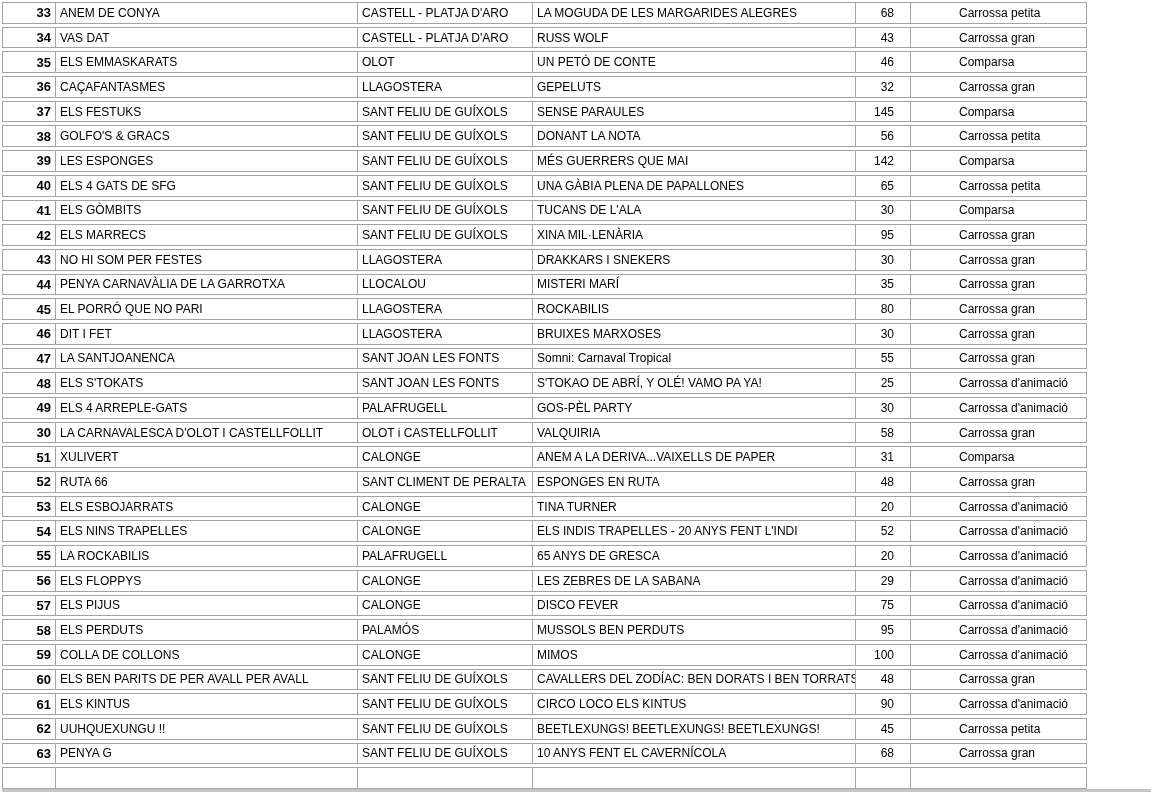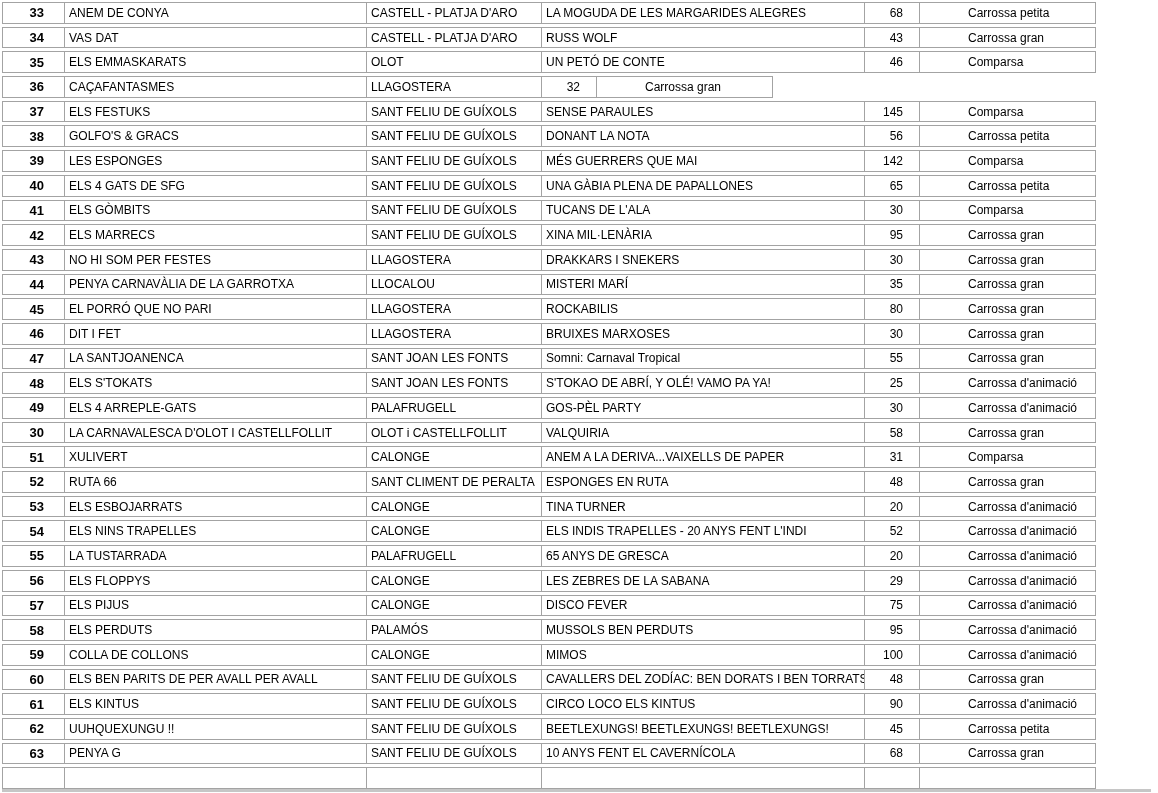--- a/index.html
+++ b/index.html
@@ -39,25 +39,25 @@
     display: flex;
     align-items: center;
     font-size: 12px;
     line-height: 1;
     color: #000000;
     white-space: nowrap;
     overflow: hidden;
   }
   .cell:first-child { margin-left: 0; }
   .c-num {
-    width: 63px;
+    width: 54px;
     justify-content: flex-end;
     font-weight: bold;
     font-size: 13px;
-    padding-right: 20px;
+    padding-right: 4px;
   }
   .c-name  { width: 303px; }
   .c-town  { width: 176px; }
   .c-title { width: 324px; }
   .c-count {
     width: 56px;
     justify-content: flex-end;
     padding-right: 16px;
   }
   .c-cat   { width: 177px; padding-left: 48px; }
@@ -92,20 +92,21 @@
     <div class="cell c-town">OLOT</div>
     <div class="cell c-title">UN PETÓ DE CONTE</div>
     <div class="cell c-count">46</div>
     <div class="cell c-cat">Comparsa</div>
   </div>
 
   <div class="row">
     <div class="cell c-num">36</div>
     <div class="cell c-name">CAÇAFANTASMES</div>
     <div class="cell c-town">LLAGOSTERA</div>
+    <div class="cell c-title">GEPELUTS</div>
     <div class="cell c-count">32</div>
     <div class="cell c-cat">Carrossa gran</div>
   </div>
 
   <div class="row">
     <div class="cell c-num">37</div>
     <div class="cell c-name">ELS FESTUKS</div>
     <div class="cell c-town">SANT FELIU DE GUÍXOLS</div>
     <div class="cell c-title">SENSE PARAULES</div>
     <div class="cell c-count">145</div>
@@ -260,21 +261,21 @@
     <div class="cell c-num">54</div>
     <div class="cell c-name">ELS NINS TRAPELLES</div>
     <div class="cell c-town">CALONGE</div>
     <div class="cell c-title">ELS INDIS TRAPELLES - 20 ANYS FENT L'INDI</div>
     <div class="cell c-count">52</div>
     <div class="cell c-cat">Carrossa d'animació</div>
   </div>
 
   <div class="row">
     <div class="cell c-num">55</div>
-    <div class="cell c-name">LA TUSTARRADA</div>
+    <div class="cell c-name">LA ROCKABILIS</div>
     <div class="cell c-town">PALAFRUGELL</div>
     <div class="cell c-title">65 ANYS DE GRESCA</div>
     <div class="cell c-count">20</div>
     <div class="cell c-cat">Carrossa d'animació</div>
   </div>
 
   <div class="row">
     <div class="cell c-num">56</div>
     <div class="cell c-name">ELS FLOPPYS</div>
     <div class="cell c-town">CALONGE</div>

